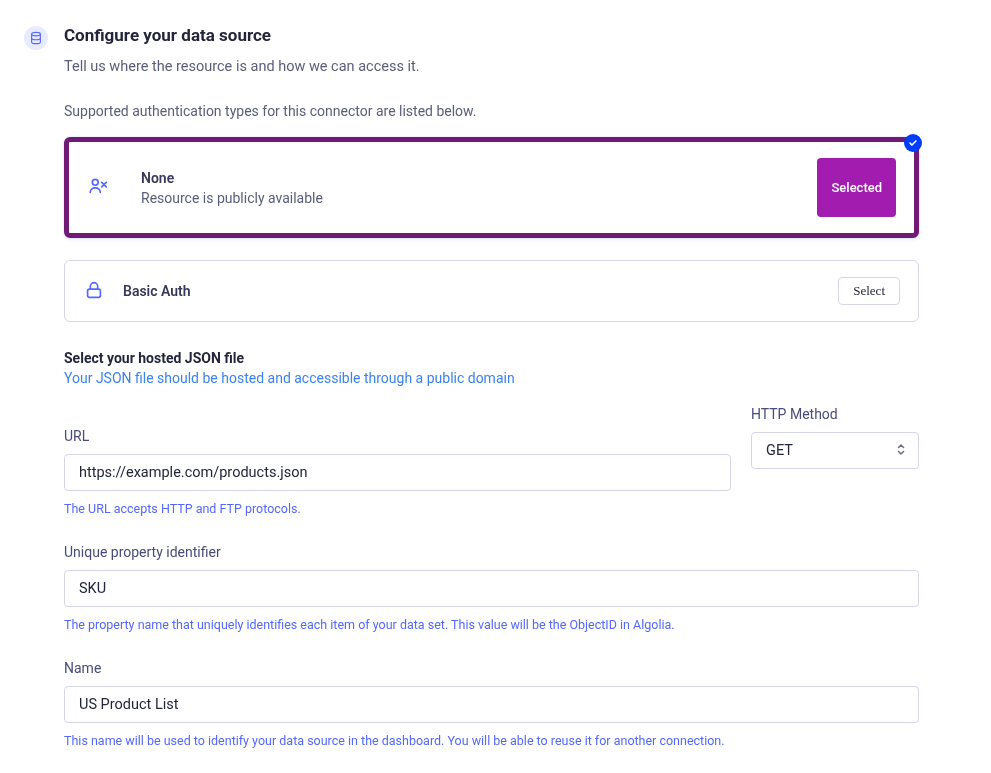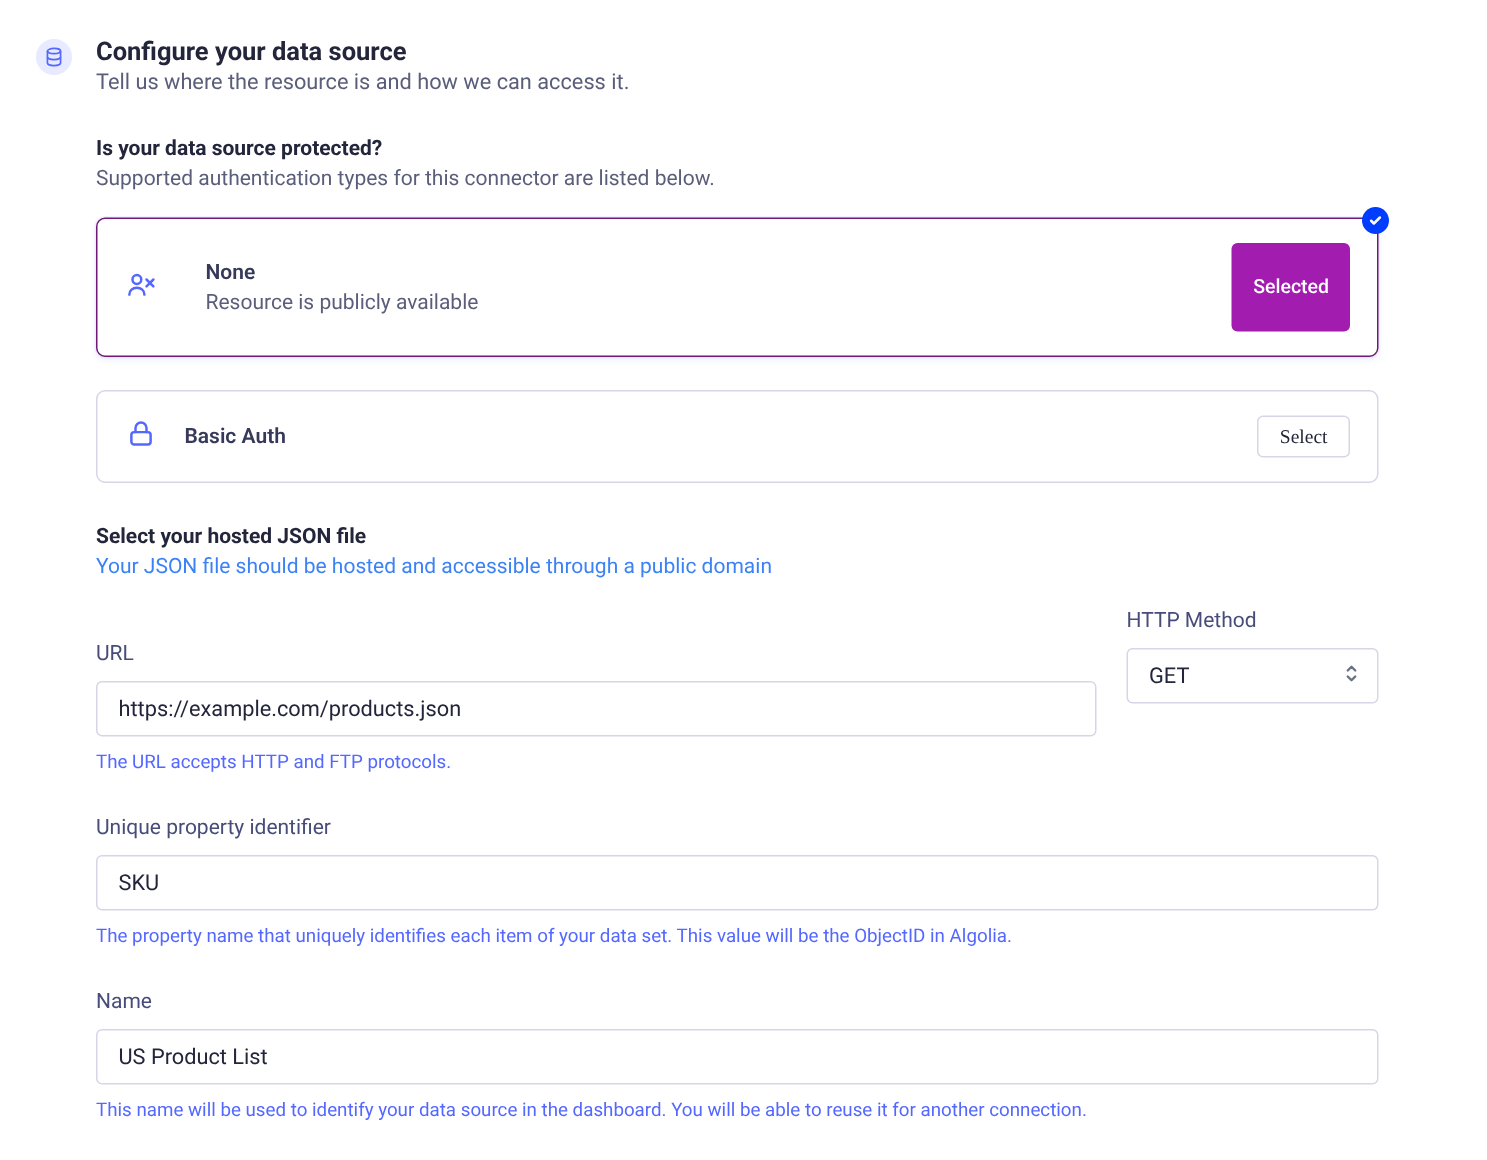--- a/index.html
+++ b/index.html
@@ -39,21 +39,21 @@
     }
     .page-title {
       font-size: 17px;
       font-weight: 700;
       color: #23263b;
       line-height: 1.3;
     }
     .page-subtitle {
       color: #5a5e7a;
       font-size: 14.5px;
-      margin-top: 0;
+      margin-top: 12px;
     }
     .main {
       margin-left: 40px;
       margin-top: 28px;
     }
     .section-title {
       font-size: 14px;
       font-weight: 700;
       color: #23263b;
     }
@@ -70,21 +70,21 @@
       border-radius: 6px;
       padding: 16px 18px;
       display: flex;
       align-items: center;
       gap: 18px;
       margin-bottom: 22px;
       position: relative;
       background: #fff;
     }
     .auth-card.selected {
-      border: 1px solid #701a75;
+      border: 5px solid #701a75;
       box-shadow: 0 0 0 1px rgba(0,61,255,0.05), 0 2px 4px rgba(0,61,255,0.08);
       gap: 32px;
     }
     .auth-icon {
       color: #5468ff;
       flex-shrink: 0;
     }
     .auth-icon svg {
       width: 22px;
       height: 22px;
@@ -244,21 +244,20 @@
     </svg>
   </div>
   <div class="header-content">
     <h1 class="page-title">Configure your data source</h1>
     <p class="page-subtitle">Tell us where the resource is and how we can access it.</p>
   </div>
 </div>
 
 <div class="main">
 
-  <div class="section-title">Is your data source protected?</div>
   <div class="section-subtitle">Supported authentication types for this connector are listed below.</div>
 
   <div class="auth-cards">
 
     <div class="auth-card selected">
       <div class="check-circle">
         <svg viewBox="0 0 12 12" fill="none" stroke="#fff" stroke-width="2" stroke-linecap="round" stroke-linejoin="round">
           <path d="M2.5 6.2l2.2 2.2L9.5 3.6"></path>
         </svg>
       </div>

